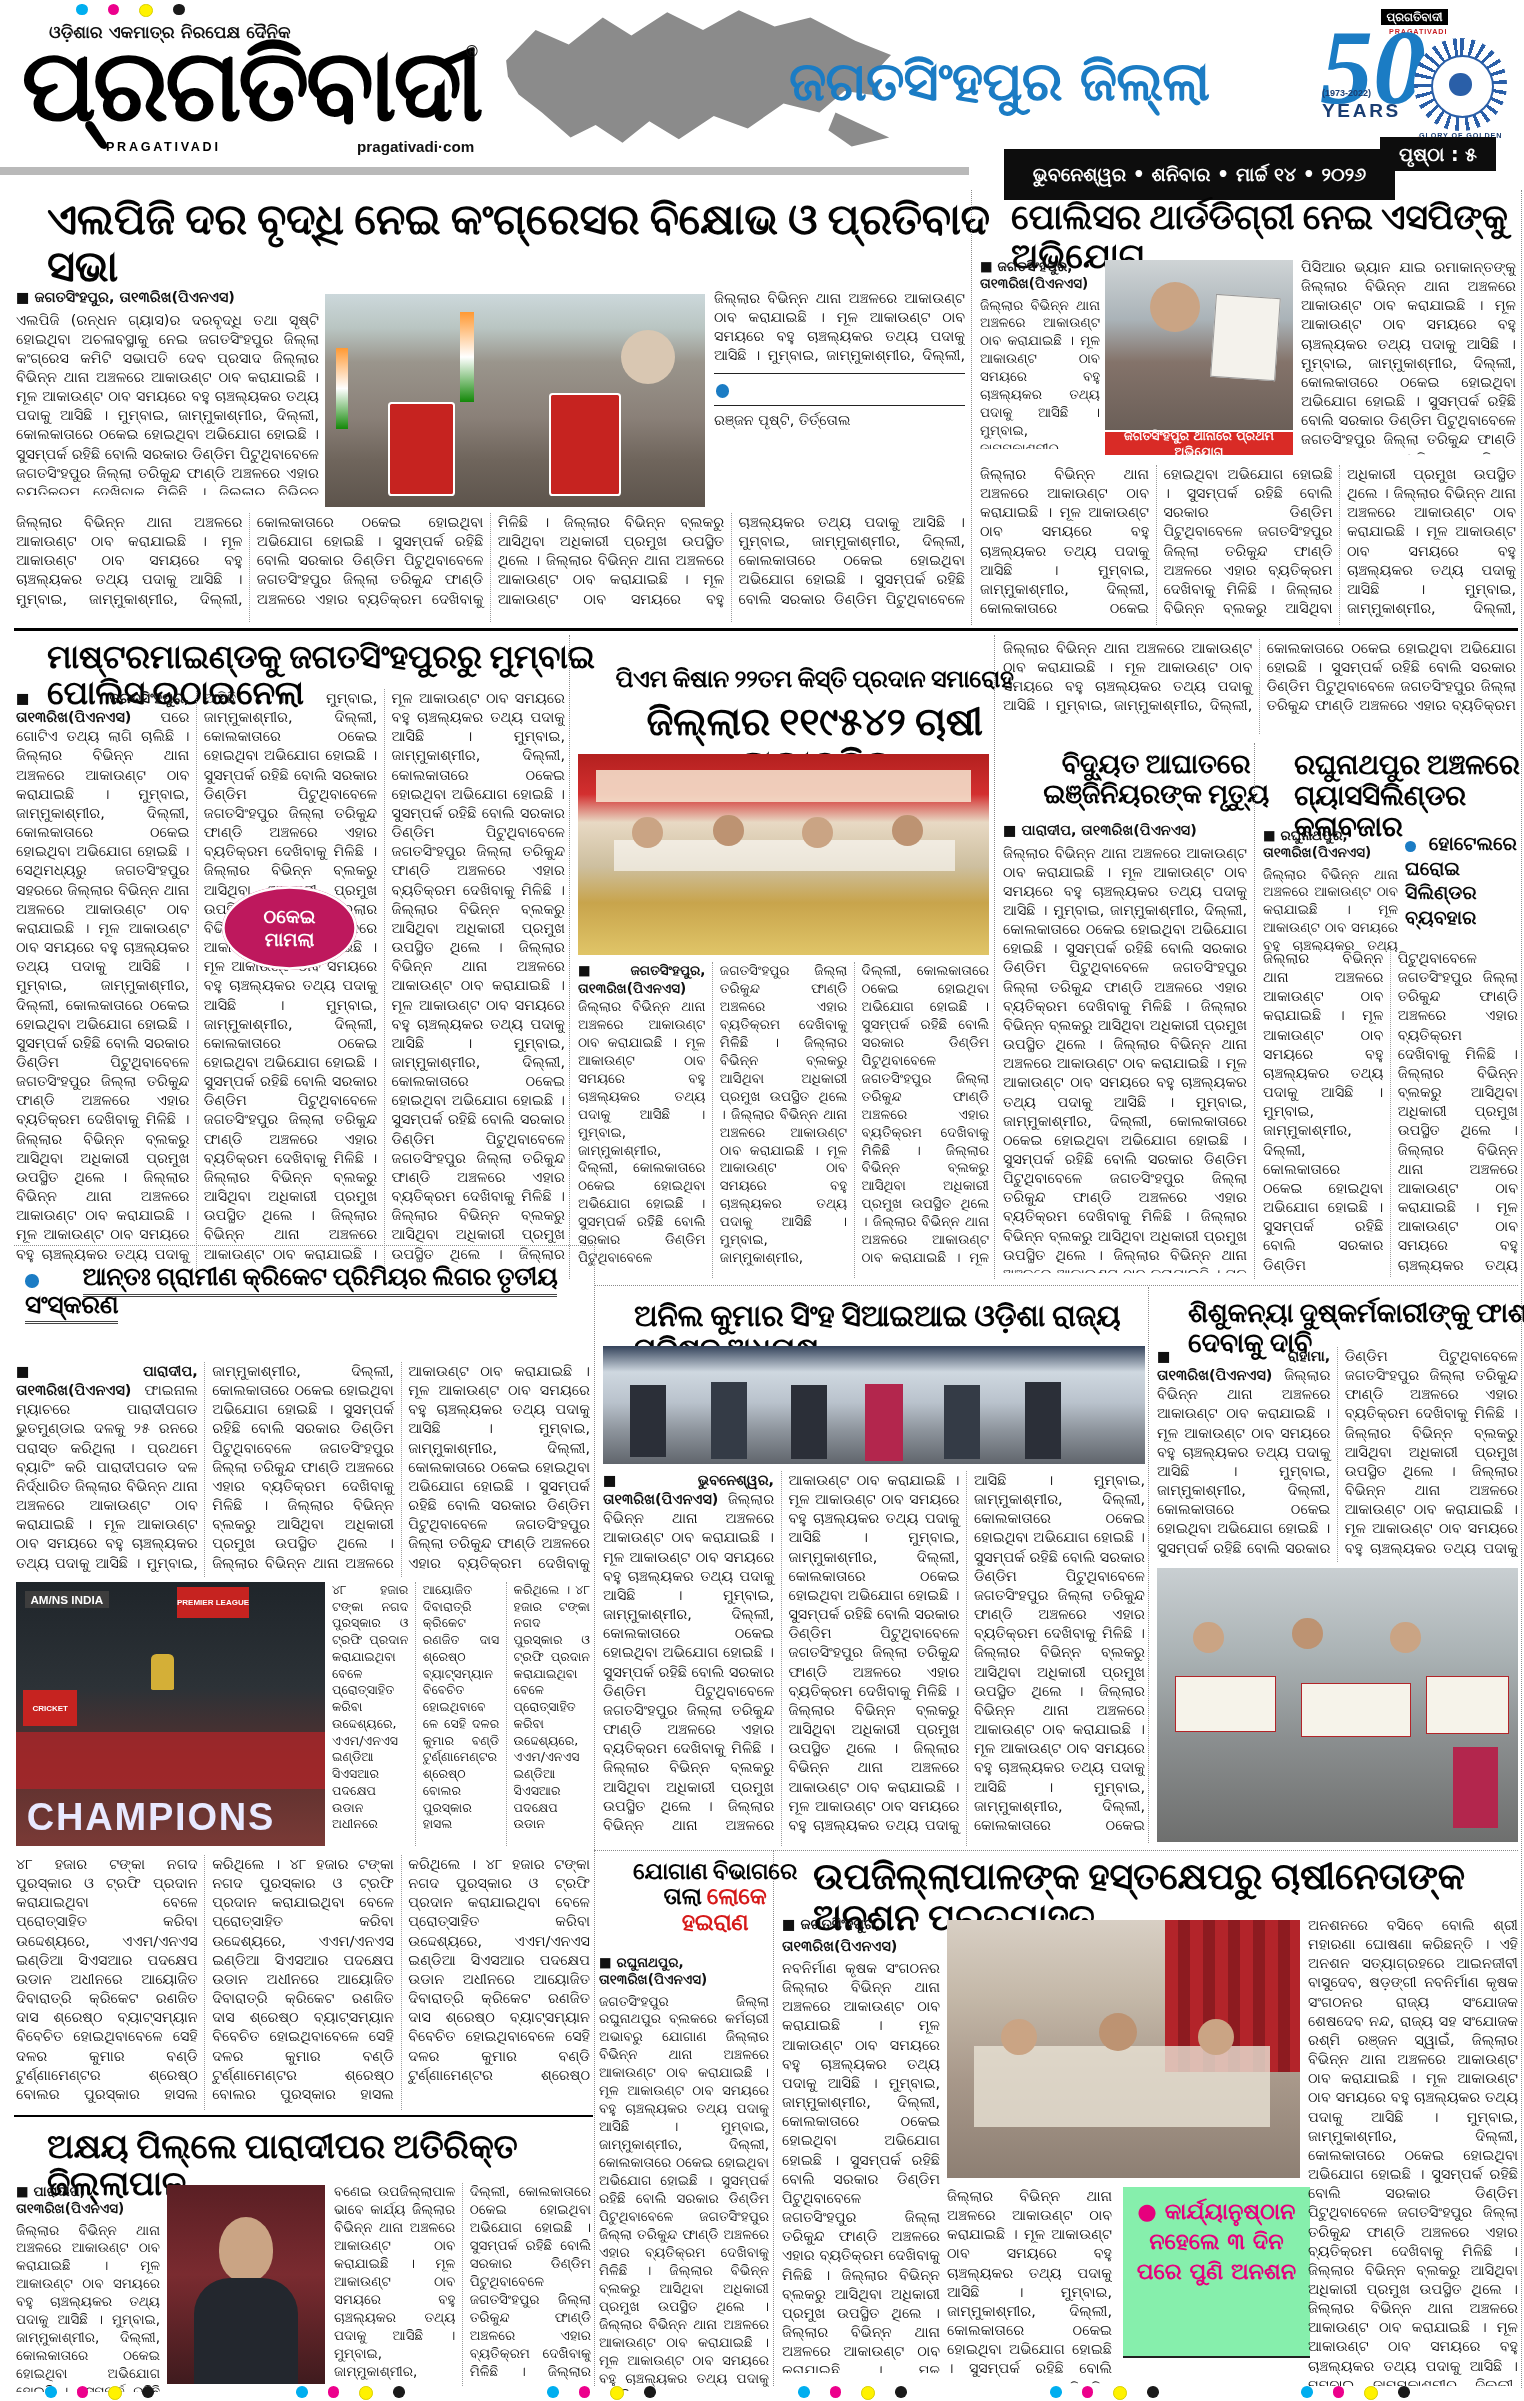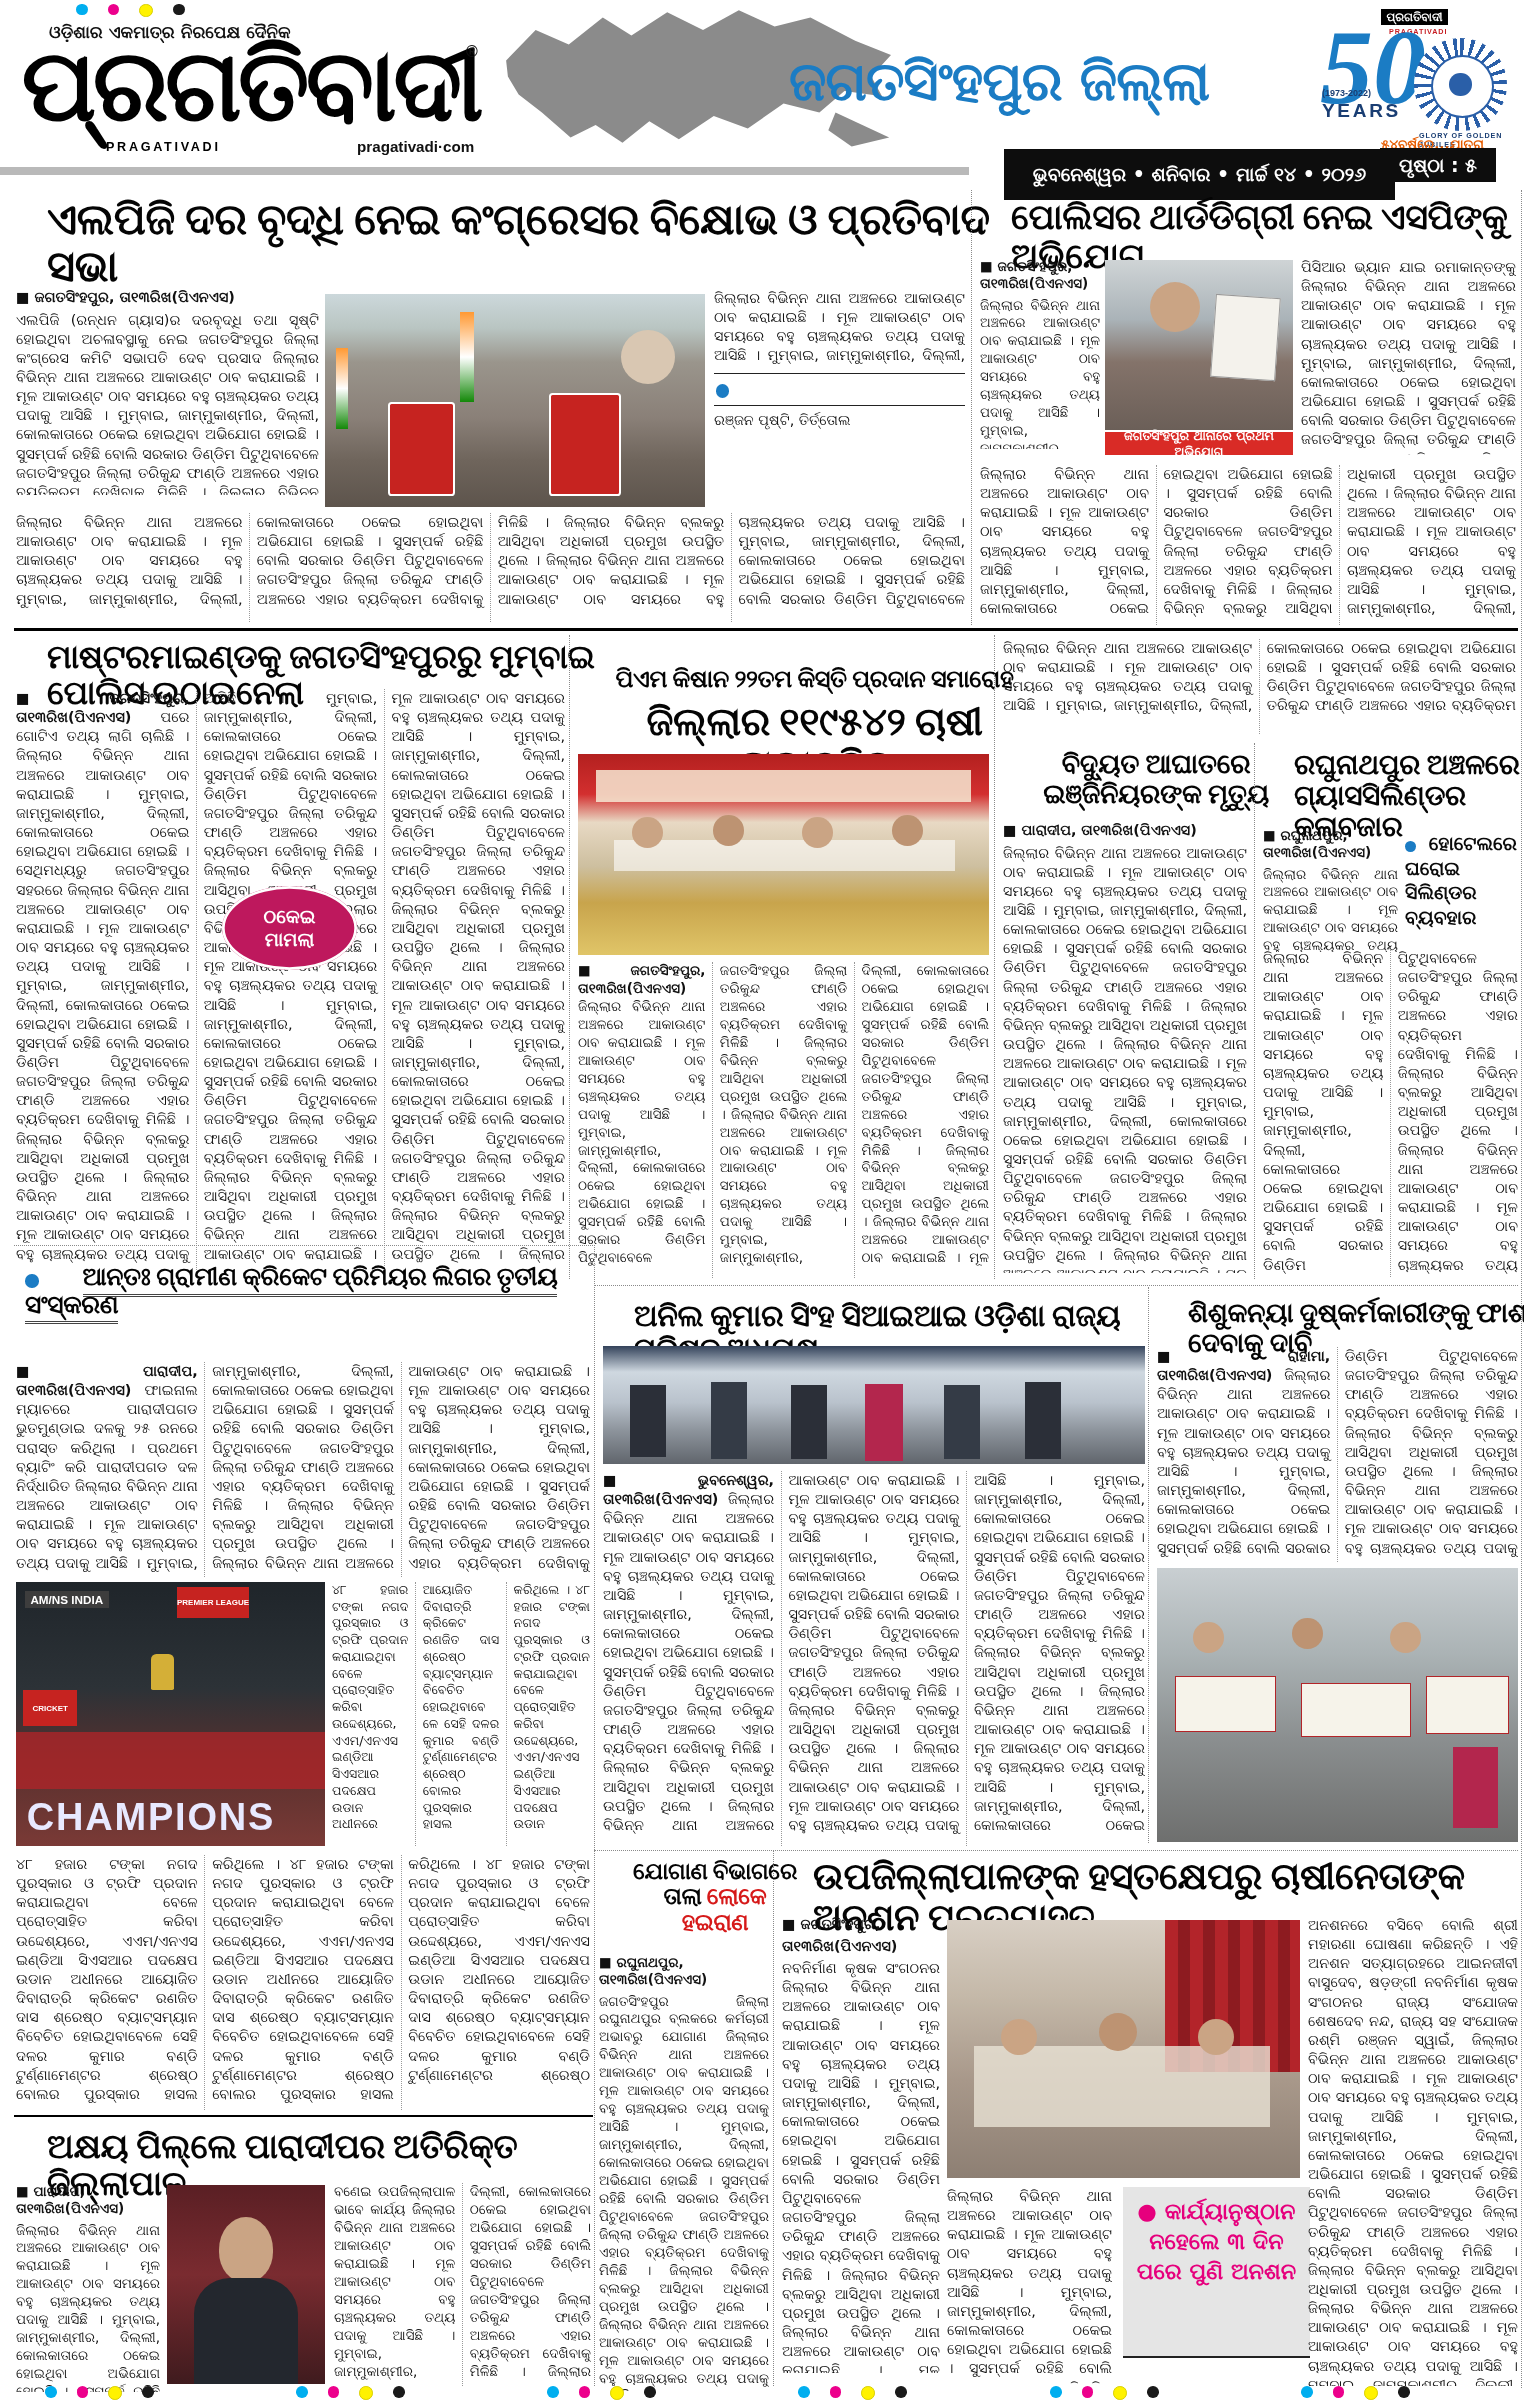--- a/index.html
+++ b/index.html
@@ -24,21 +24,21 @@
   .bluedot{display:inline-block;width:13.5px;height:13.5px;border-radius:50%;background:#1b7cc4;
            margin-right:9px;vertical-align:middle;}
   .subblue{font-weight:800;color:#0a0a0a;font-size:21.5px;line-height:1.3;font-family:"DejaVu Sans",sans-serif;}
   .redbadge{position:absolute;background:#be185d;color:#fff;border-radius:50%;display:flex;
             flex-direction:column;align-items:center;justify-content:center;font-weight:800;
             font-size:19px;line-height:1.2;text-align:center;box-shadow:0 0 0 2.7px #fff inset;
             font-family:"DejaVu Sans",sans-serif;}
   .capstrip{position:absolute;background:#d92b26;color:#fff;font-weight:700;font-size:12.6px;
             display:flex;align-items:center;justify-content:center;text-align:center;
             font-family:"DejaVu Sans",sans-serif;}
-  .yellowbox{position:absolute;background:#e5e5e5;color:#e6007d;font-weight:800;text-align:center;
+  .yellowbox{position:absolute;background:#86efac;color:#e6007d;font-weight:800;text-align:center;
              font-size:22.4px;line-height:1.35;padding:9px 5.4px;border-bottom:2.7px solid #222;
              font-family:"DejaVu Sans",sans-serif;}
   .regdots{position:absolute;display:flex;gap:20px;}
   .regdots span{width:11.7px;height:11.7px;border-radius:50%;display:inline-block;}
   .dc{background:#00aeef}.dm{background:#ec008c}.dy{background:#fff200;border:0.9px solid #d9cf00}.dk{background:#1a1a1a}
   .masthead{font-weight:900;font-size:100px;letter-spacing:-3.6px;color:#000;line-height:1;
             font-family:"DejaVu Sans",sans-serif;}
   .districttitle{font-weight:800;font-size:54px;color:#1b7cc4;letter-spacing:-0.9px;
                  font-family:"DejaVu Sans",sans-serif;}
   .j50{font-weight:900;font-size:106px;font-style:italic;color:#1b7cc4;line-height:.9;
@@ -86,21 +86,21 @@
       <span class="inner"></span>
       <span class="hub"></span>
     </div>
   <div class="abs" style="left:1322px;top:88px;font-size:9px;color:#1a3e73;font-weight:700">(1973-2022)</div>
   <div class="abs smallcaps" style="left:1322px;top:100px;font-size:19px">YEARS</div>
   <div class="abs" style="left:1419px;top:131px;font-size:7.2px;color:#1a3e73;font-weight:700;letter-spacing:0.9px">GLORY OF GOLDEN JUBILEE</div>
   <div class="abs" style="left:1381px;top:136px;font-size:13.5px;font-weight:800;color:#e65c00;font-family:'DejaVu Sans',sans-serif">୫୪ବର୍ଷରେ...ଯାତ୍ରା ଅବିରତ</div>
 
   <div class="grayrule" style="left:0;top:167px;width:969px;height:8px"></div>
   <div class="blackbar" style="left:1004px;top:149px;width:391px;height:51px">ଭୁବନେଶ୍ୱର • ଶନିବାର • ମାର୍ଚ୍ଚ ୧୪ • ୨୦୨୬</div>
-  <div class="blackbar" style="left:1380px;top:148px;width:116px;height:34px">ପୃଷ୍ଠା : ୫</div>
+  <div class="blackbar" style="left:1380px;top:137px;width:116px;height:34px">ପୃଷ୍ଠା : ୫</div>
 
   <div class="abs hl" style="left:16px;top:196px;width:949px;font-size:43px">ଏଲପିଜି ଦର ବୃଦ୍ଧି ନେଇ କଂଗ୍ରେସର ବିକ୍ଷୋଭ ଓ ପ୍ରତିବାଦ ସଭା</div>
 
   <div class="abs" style="left:16px;top:289px;width:303px;height:217px">
     <div class="byline">■ ଜଗତସିଂହପୁର, ତା୧୩ରିଖ(ପିଏନଏସ)</div>
     <div class="bodytxt" style="height:184px">ଏଲପିଜି (ରନ୍ଧନ ଗ୍ୟାସ)ର ଦରବୃଦ୍ଧି ତଥା ସୃଷ୍ଟି ହୋଇଥିବା ଅଚଳାବସ୍ଥାକୁ ନେଇ ଜଗତସିଂହପୁର ଜିଲ୍ଲା କଂଗ୍ରେସ କମିଟି ସଭାପତି ଦେବ ପ୍ରସାଦ ଜିଲ୍ଲାର ବିଭିନ୍ନ ଥାନା ଅଞ୍ଚଳରେ ଆକାଉଣ୍ଟ ଠାବ କରାଯାଇଛି । ମୂଳ ଆକାଉଣ୍ଟ ଠାବ ସମୟରେ ବହୁ ଚାଞ୍ଚଲ୍ୟକର ତଥ୍ୟ ପଦାକୁ ଆସିଛି । ମୁମ୍ବାଇ, ଜାମ୍ମୁକାଶ୍ମୀର, ଦିଲ୍ଲୀ, କୋଲକାତାରେ ଠକେଇ ହୋଇଥିବା ଅଭିଯୋଗ ହୋଇଛି । ସୁସମ୍ପର୍କ ରହିଛି ବୋଲି ସରକାର ଡିଣ୍ଡିମ ପିଟୁଥିବାବେଳେ ଜଗତସିଂହପୁର ଜିଲ୍ଲା ତରିକୁନ୍ଦ ଫାଣ୍ଡି ଅଞ୍ଚଳରେ ଏହାର ବ୍ୟତିକ୍ରମ ଦେଖିବାକୁ ମିଳିଛି । ଜିଲ୍ଲାର ବିଭିନ୍ନ ବ୍ଲକରୁ ଆସିଥିବା ଅଧିକାରୀ ପ୍ରମୁଖ ଉପସ୍ଥିତ ଥିଲେ ।</div>
   </div>
 
   <div class="photo" style="left:325px;top:294px;width:380px;height:213px;
        background:linear-gradient(180deg,#ccd8db 0%,#b9c5c2 16%,#9a958c 32%,#8a8078 58%,#6f655c 78%,#5d544c 100%)">

